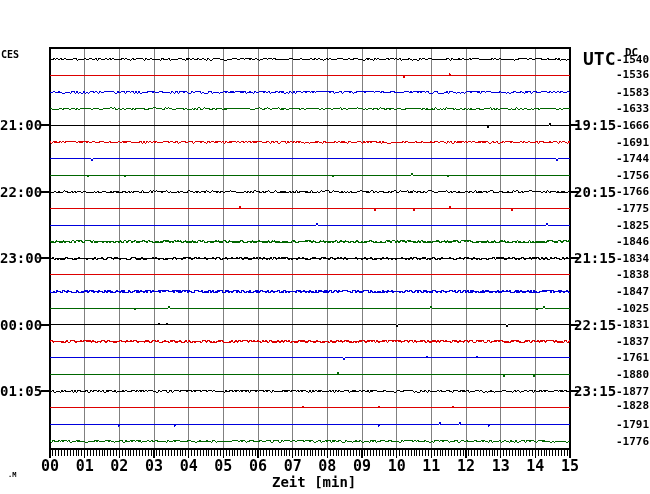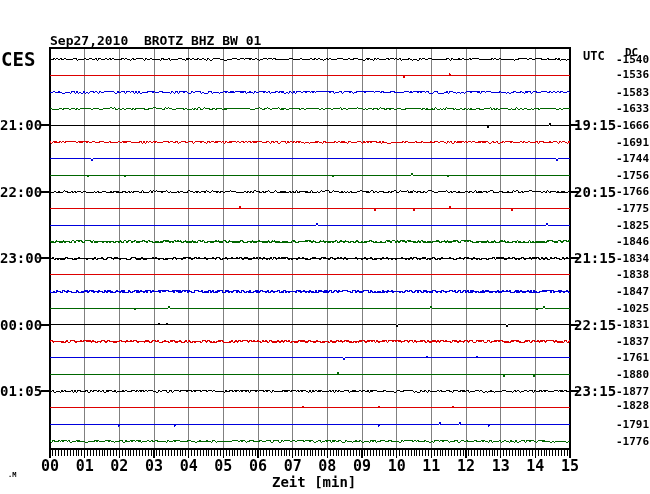--- a/index.html
+++ b/index.html
@@ -6,37 +6,36 @@
   .screen{
     position:relative;
     width:650px;height:494px;
     background:#ffffff;
     font-family:"DejaVu Sans Mono", monospace;
     overflow:hidden;
     color:#000;
   }
   .lbl{position:absolute;font-weight:bold;white-space:pre;line-height:1;}
   .title{left:50px;top:34px;font-size:13px;letter-spacing:0px;}
-  .tz-left{left:1px;top:50px;font-size:19px;}
-  .tz-right{left:583px;top:50px;font-size:12px;}
+  .tz-left{left:1px;top:50px;font-size:10px;}
+  .tz-right{left:583px;top:50px;font-size:18px;}
   .dc-header{left:625px;top:47px;font-size:11px;}
   .xlabel{left:272px;top:475px;font-size:14px;}
   .corner-mark{left:8px;top:472px;font-size:7px;}
   .hour-label{font-size:14px;}
   .hour-label.left{left:0;width:46px;text-align:left;}
   .hour-label.right{left:574px;}
   .dc-val{left:616px;font-size:11px;}
   .x-tick{width:30px;text-align:center;font-size:15px;}
   svg{position:absolute;left:0;top:0;}
 </style>
 </head>
 <body>
 
 <div class="screen">
-  <div class="lbl title">Sep27,2010  BROTZ BHZ BW 01</div>
   <div class="lbl tz-left">CES</div>
   <div class="lbl tz-right">UTC</div>
 
   <svg id="plot" width="650" height="494">
       <line x1="84.67" y1="48" x2="84.67" y2="449" stroke="#808080" stroke-width="1" shape-rendering="crispEdges"></line>
       <line x1="119.33" y1="48" x2="119.33" y2="449" stroke="#808080" stroke-width="1" shape-rendering="crispEdges"></line>
       <line x1="154.00" y1="48" x2="154.00" y2="449" stroke="#808080" stroke-width="1" shape-rendering="crispEdges"></line>
       <line x1="188.67" y1="48" x2="188.67" y2="449" stroke="#808080" stroke-width="1" shape-rendering="crispEdges"></line>
       <line x1="223.33" y1="48" x2="223.33" y2="449" stroke="#808080" stroke-width="1" shape-rendering="crispEdges"></line>
       <line x1="258.00" y1="48" x2="258.00" y2="449" stroke="#808080" stroke-width="1" shape-rendering="crispEdges"></line>

